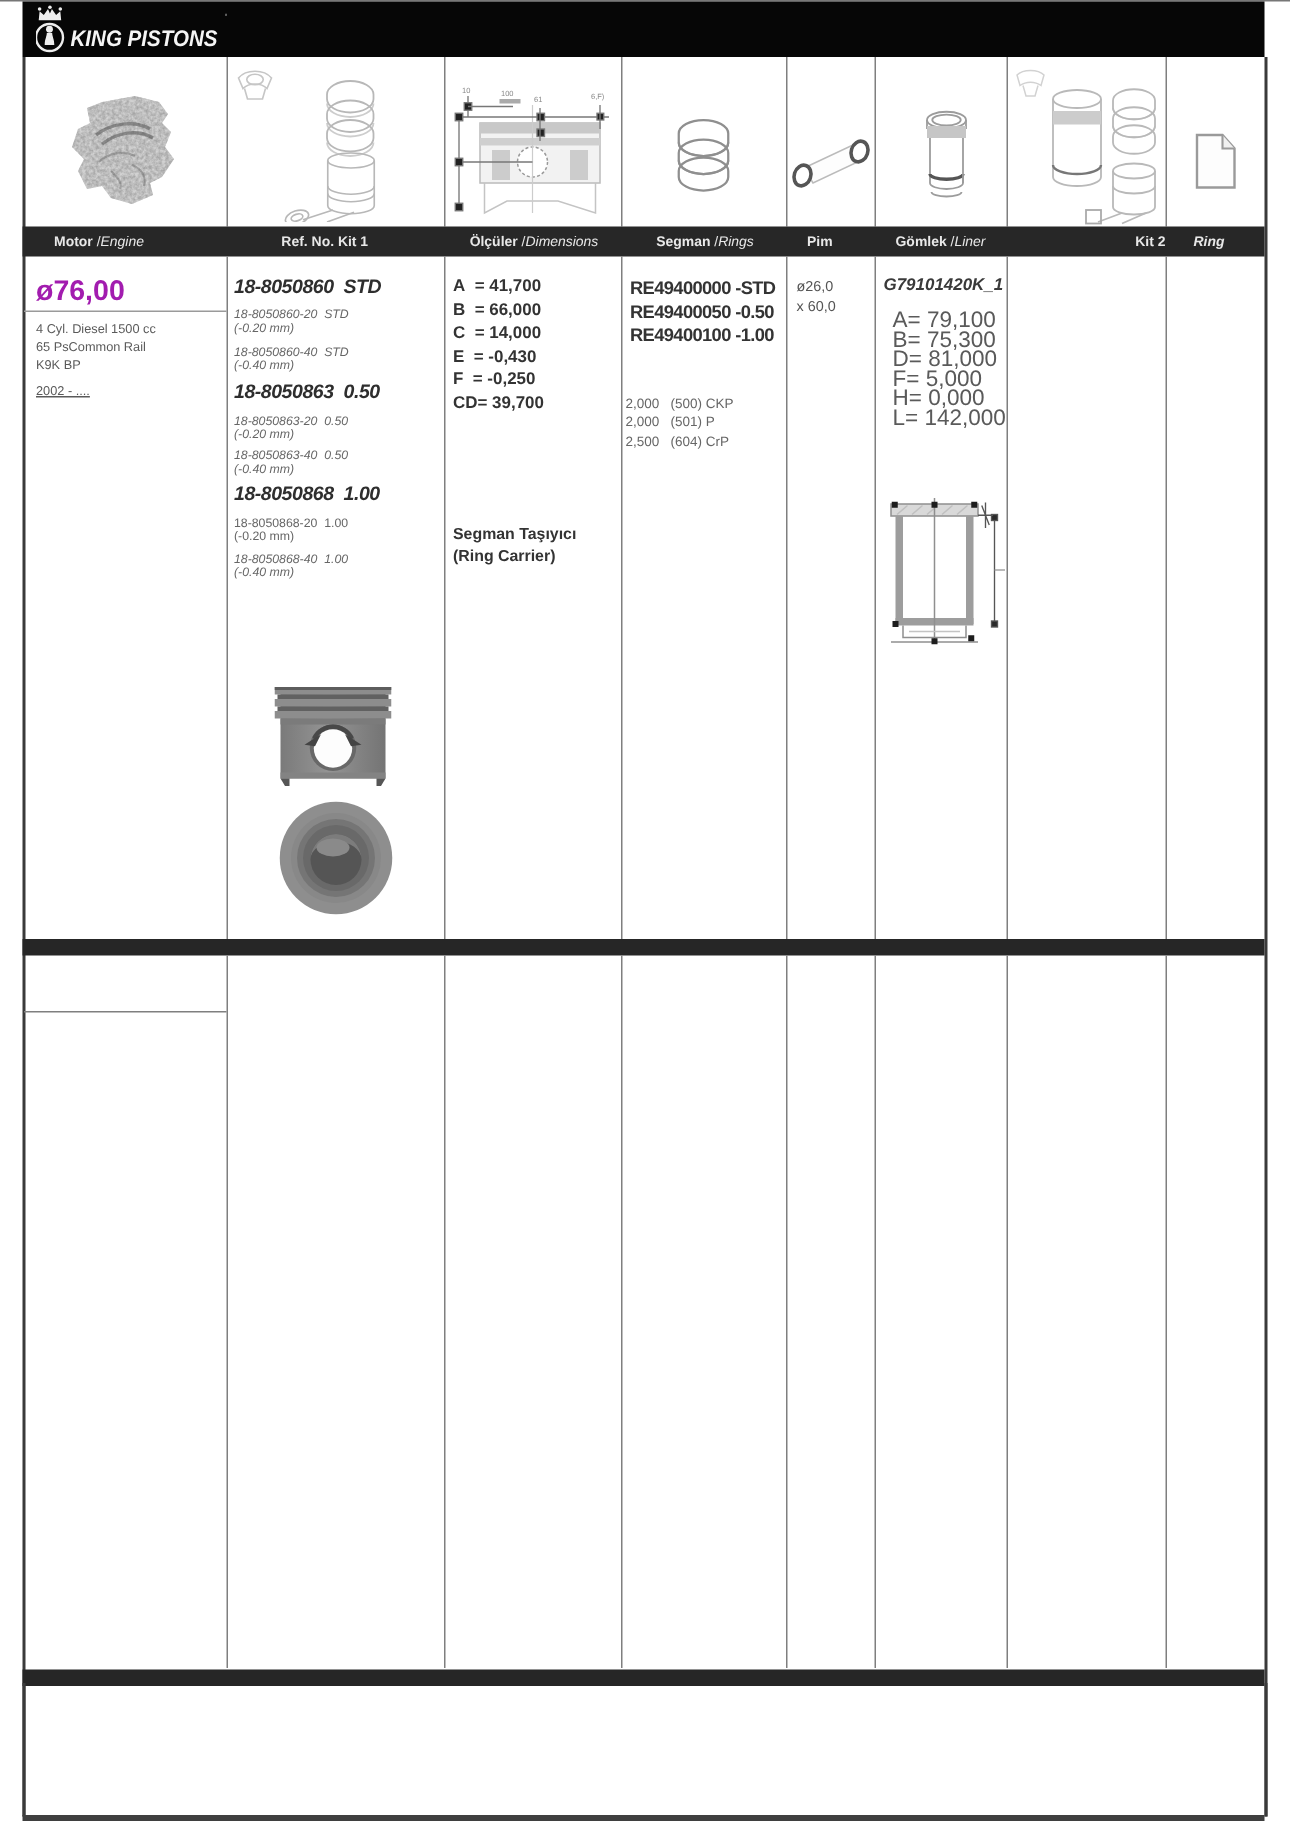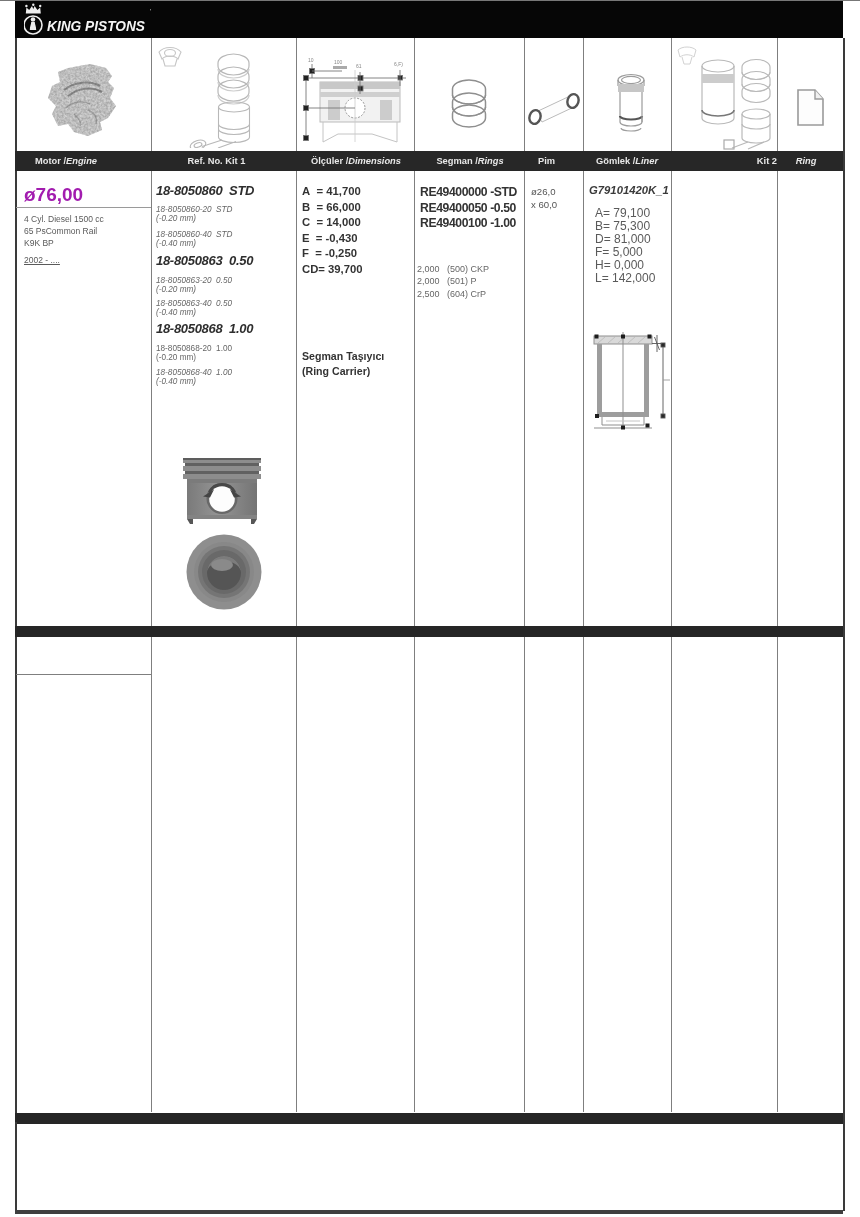--- a/index.html
+++ b/index.html
@@ -202,21 +202,21 @@
   </div>
 
   <div class="abs" style="left:796px;top:88px;">
     <svg width="30" height="40" viewBox="0 0 30 40">
       <path d="M2 2 L19 2 L27 11 L27 37 L2 37 Z" fill="#fdfdfd" stroke="#9a9a9a" stroke-width="1.6"></path>
       <path d="M19 2 L19 11 L27 11" fill="#f0f0f0" stroke="#9a9a9a" stroke-width="1.4"></path>
     </svg>
   </div>
 
   <div class="abs" style="left:15px;top:151px;width:828px;height:20px;background:#272727;"></div>
-  <div class="abs" style="left:15px;top:151px;width:740px;height:20px;color:#e8e8e8;font-size:9.3px;font-weight:bold;">
+  <div class="abs" style="left:15px;top:151px;width:740px;height:20px;color:#e8e8e8;font-size:9.3px;">
     <div class="abs" style="left:0px;width:102px;text-align:center;top:5px;"><b>Motor</b> /<i>Engine</i></div>
     <div class="abs" style="left:129px;width:145px;text-align:center;top:5px;"><b>Ref. No. Kit 1</b></div>
     <div class="abs" style="left:282px;width:118px;text-align:center;top:5px;"><b>Ölçüler</b> /<i>Dimensions</i></div>
     <div class="abs" style="left:400px;width:110px;text-align:center;top:5px;"><b>Segman</b> /<i>Rings</i></div>
     <div class="abs" style="left:502px;width:59px;text-align:center;top:5px;"><b>Pim</b></div>
     <div class="abs" style="left:568px;width:88px;text-align:center;top:5px;"><b>Gömlek</b> /<i>Liner</i></div>
     <div class="abs" style="left:656px;width:106px;text-align:right;top:5px;"><b>Kit 2</b></div>
     <div class="abs" style="left:758px;width:66px;text-align:center;top:5px;"><i><b>Ring</b></i></div>
   </div>
 
@@ -300,21 +300,21 @@
   </div>
 
   <div class="abs" style="left:417px;top:263px;font-size:9px;color:#666;line-height:12.3px;">
     2,000&nbsp;&nbsp;&nbsp;(500) CKP<br>2,000&nbsp;&nbsp;&nbsp;(501) P<br>2,500&nbsp;&nbsp;&nbsp;(604) CrP
   </div>
 
   <div class="abs" style="left:531px;top:185px;font-size:9.6px;color:#555;line-height:13px;">ø26,0<br>x 60,0</div>
 
   <div class="abs" style="left:589px;top:184px;font-size:11.3px;font-weight:bold;font-style:italic;color:#3a3a3a;white-space:nowrap;text-align:center;">G79101420K_1</div>
 
-  <div class="abs" style="left:595px;top:207px;font-size:12px;color:#5a5a5a;line-height:13px;">
+  <div class="abs" style="left:595px;top:207px;font-size:15px;color:#5a5a5a;line-height:13px;">
     A= 79,100<br>B= 75,300<br>D= 81,000<br>F= 5,000<br>H= 0,000<br>L= 142,000
   </div>
 
   <div class="abs" style="left:590px;top:330px;">
     <svg width="82" height="104" viewBox="0 0 82 104">
       <g stroke="#8f8f8f" fill="none" stroke-width="1">
         <rect x="4" y="6" width="58" height="8" fill="#d9d9d9"></rect>
         <path d="M8 13 L15 7 M18 13 L25 7 M28 13 L35 7 M38 13 L45 7 M48 13 L55 7" stroke="#c0c0c0" stroke-width="1"></path>
         <rect x="7" y="14" width="5" height="72" fill="#9d9d9d" stroke="none"></rect>
         <rect x="54" y="14" width="5" height="72" fill="#9d9d9d" stroke="none"></rect>

